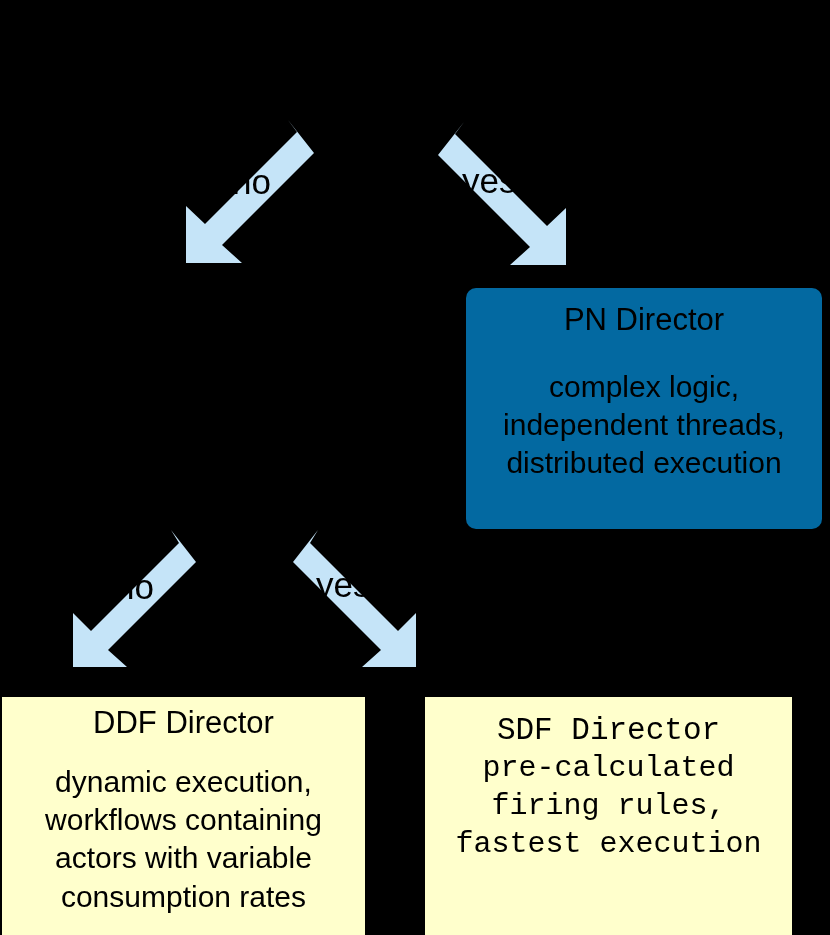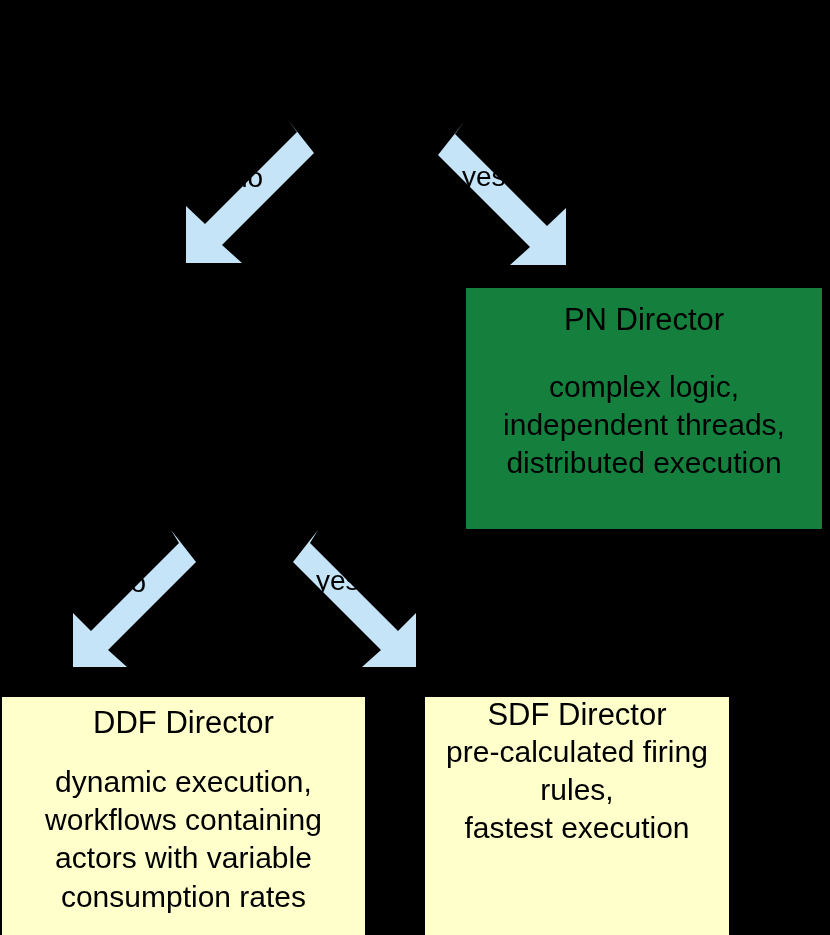--- a/index.html
+++ b/index.html
@@ -20,21 +20,21 @@
   .arrow {
     position: absolute;
   }
   .arrow svg {
     display: block;
     overflow: visible;
   }
   .arrow-label {
     position: absolute;
     color: #000000;
-    font-size: 28px;
+    font-size: 35px;
     line-height: 1;
     font-family: "Liberation Sans", sans-serif;
     white-space: nowrap;
     pointer-events: none;
   }
 
   
   .box {
     position: absolute;
     background: #ffffcc;
@@ -74,23 +74,24 @@
     width: 363px;
     height: 260px;
     padding-top: 8px;
   }
   #ddf-box .box-body { margin-top: 22px; }
 
   
   #sdf-box {
     left: 425px;
     top: 697px;
-    width: 304px;
+    width: 367px;
     height: 238px;
-    padding-top: 0;
+    padding-top: 16px;
+    font-family: Liberation Mono, monospace;
   }
   #sdf-box .box-body { }
 </style>
 </head>
 <body>
 
 <div id="canvas" style="background: rgb(0, 0, 0);">
 
   <div class="arrow" id="arrow-top-no" style="left:176px; top:112px;">
     <svg width="150" height="160" viewBox="0 0 150 160">
@@ -100,21 +101,21 @@
     <span class="arrow-label" style="left:56px; top:52px;">no</span>
   </div>
 
   <div class="arrow" id="arrow-top-yes" style="left:428px; top:118px;">
     <svg width="150" height="160" viewBox="0 0 150 160">
       <polygon points="36,4 10,37 102,129 82,147 138,147 138,90 119,108 27,16" fill="#c5e4f8"></polygon>
     </svg>
     <span class="arrow-label" style="left:34px; top:45px;">yes</span>
   </div>
 
-  <div class="box" id="pn-box" style="background: #15803d; color: rgb(0, 0, 0);">
+  <div class="box" id="pn-box" style="background: #0369a1; color: rgb(0, 0, 0); border-radius: 10px;">
     <div class="box-title">PN Director</div>
     <div class="box-body">complex logic,
 independent threads,
 distributed execution</div>
   </div>
 
   <div class="arrow" id="arrow-bottom-no" style="left:62px; top:522px;">
     <svg width="145" height="152" viewBox="0 0 145 152">
       <polygon points="109,8 134,40 46,128 65,145 11,145 11,91 29,109 117,21" fill="#c5e4f8"></polygon>
     </svg>

